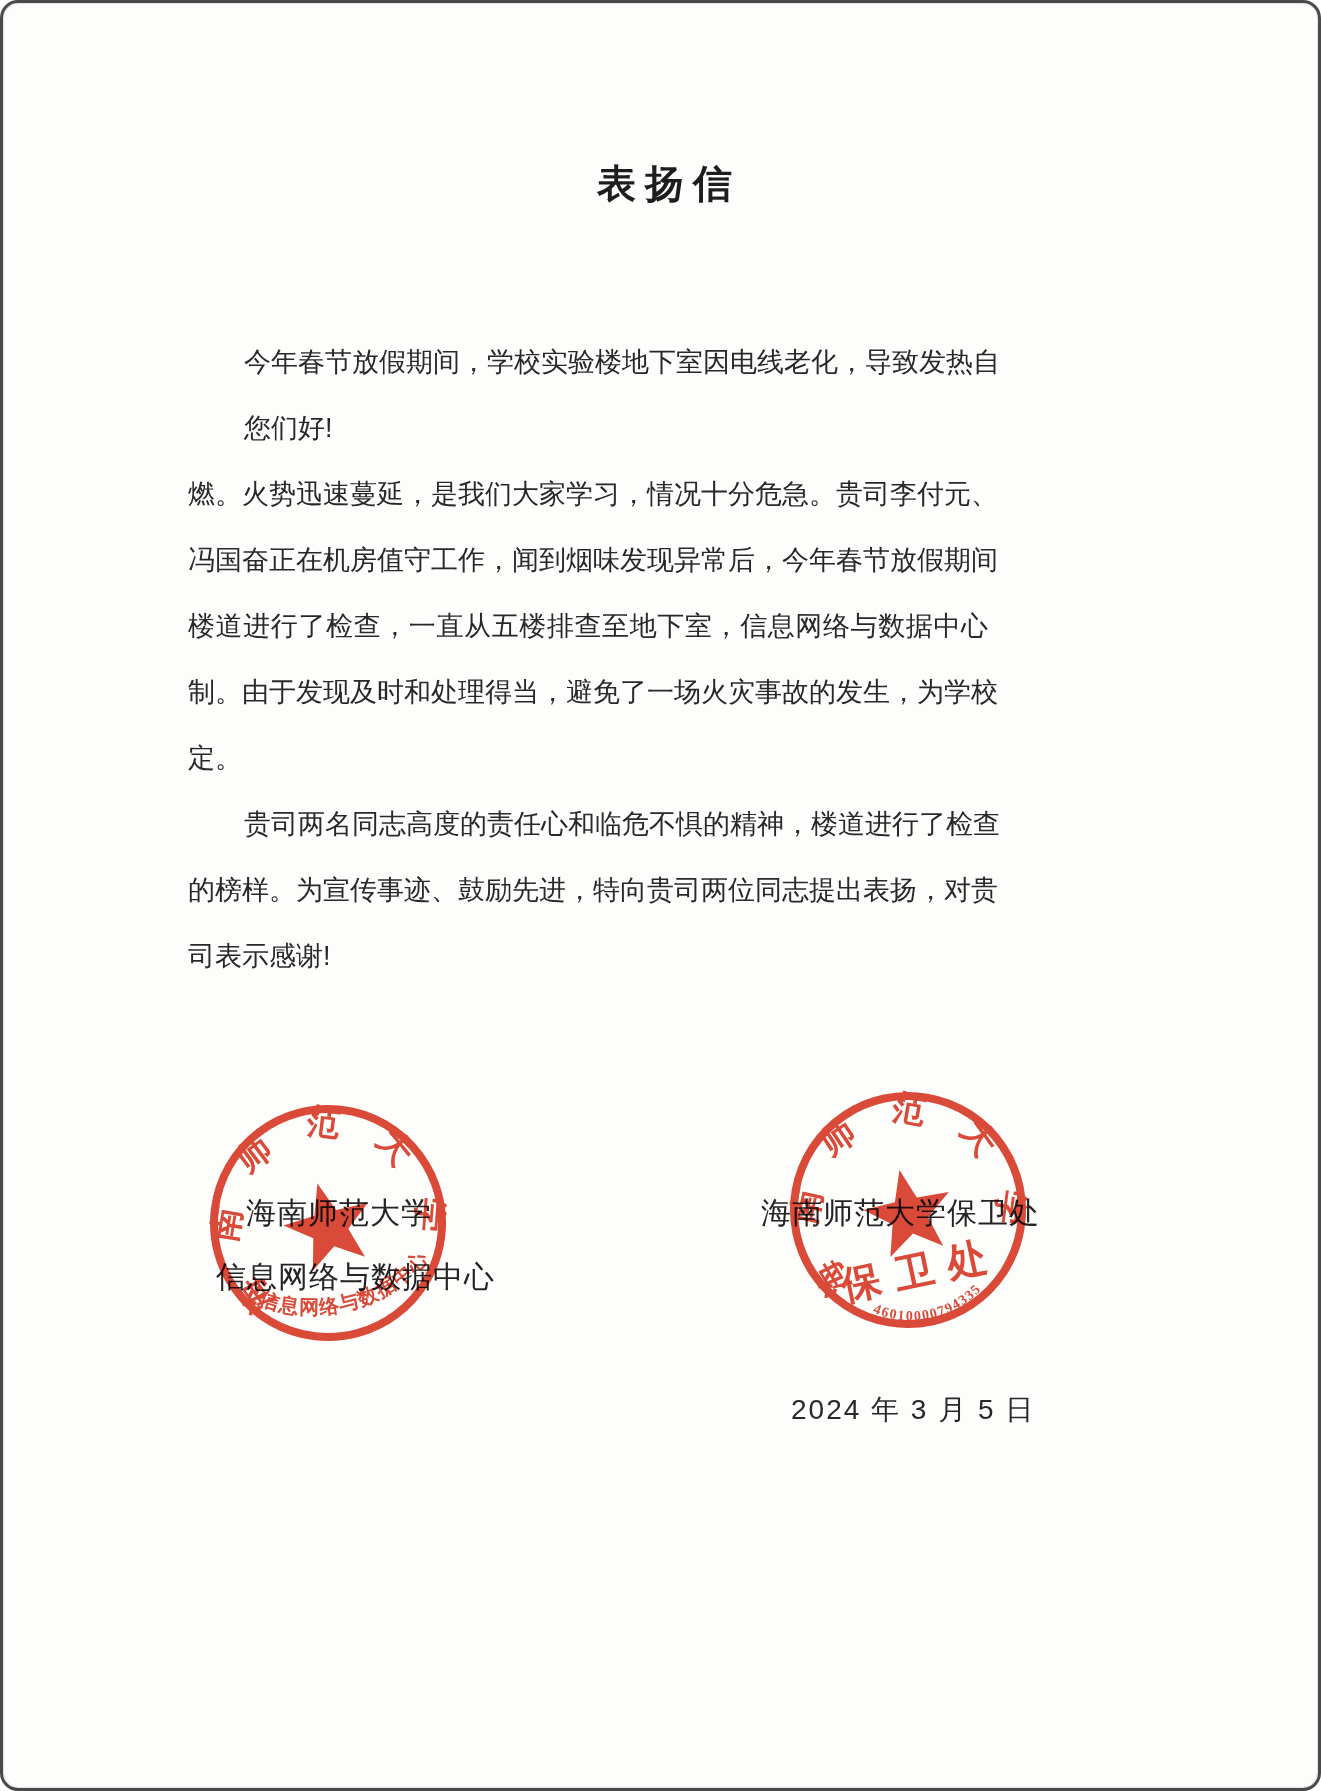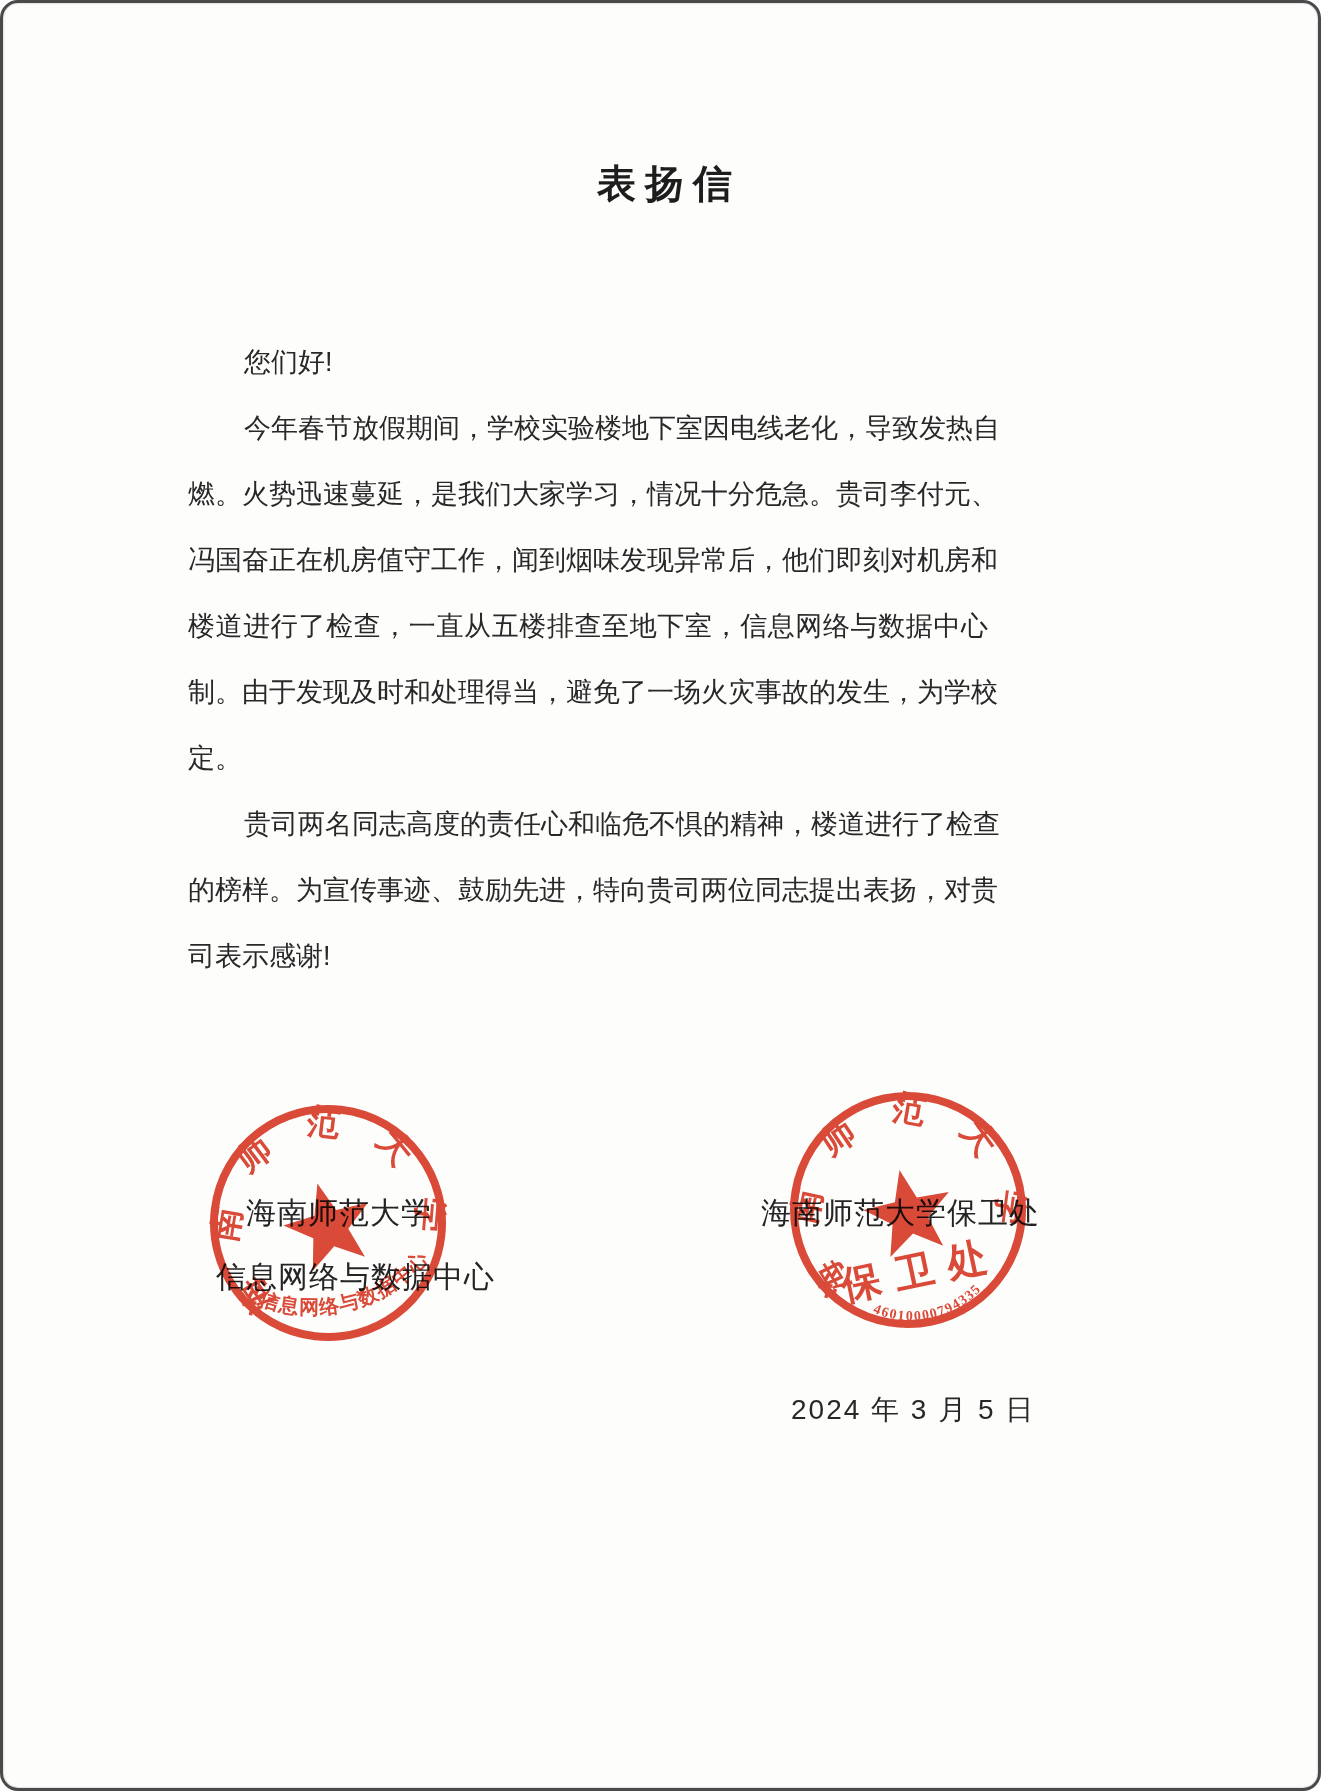--- a/index.html
+++ b/index.html
@@ -74,24 +74,24 @@
 </style>
 </head>
 <body>
 
 <div class="page">
 
   <h1 class="doc-title">表扬信</h1>
 
 
   <div class="letter-body">
+    <div class="body-line indent">今年春节放假期间，学校实验楼地下室因电线老化，导致发热自</div>
     <div class="body-line open indent">您们好!</div>
-    <div class="body-line indent">今年春节放假期间，学校实验楼地下室因电线老化，导致发热自</div>
     <div class="body-line">燃。火势迅速蔓延，是我们大家学习，情况十分危急。贵司李付元、</div>
-    <div class="body-line">冯国奋正在机房值守工作，闻到烟味发现异常后，他们即刻对机房和</div>
+    <div class="body-line">冯国奋正在机房值守工作，闻到烟味发现异常后，今年春节放假期间</div>
     <div class="body-line">楼道进行了检查，一直从五楼排查至地下室，信息网络与数据中心</div>
     <div class="body-line">制。由于发现及时和处理得当，避免了一场火灾事故的发生，为学校</div>
     <div class="body-line open">定。</div>
     <div class="body-line indent">贵司两名同志高度的责任心和临危不惧的精神，楼道进行了检查</div>
     <div class="body-line">的榜样。为宣传事迹、鼓励先进，特向贵司两位同志提出表扬，对贵</div>
     <div class="body-line open">司表示感谢!</div>
   </div>
 
   <svg class="stamp stamp-left" viewBox="0 0 250 250" aria-hidden="true">
     <defs>

